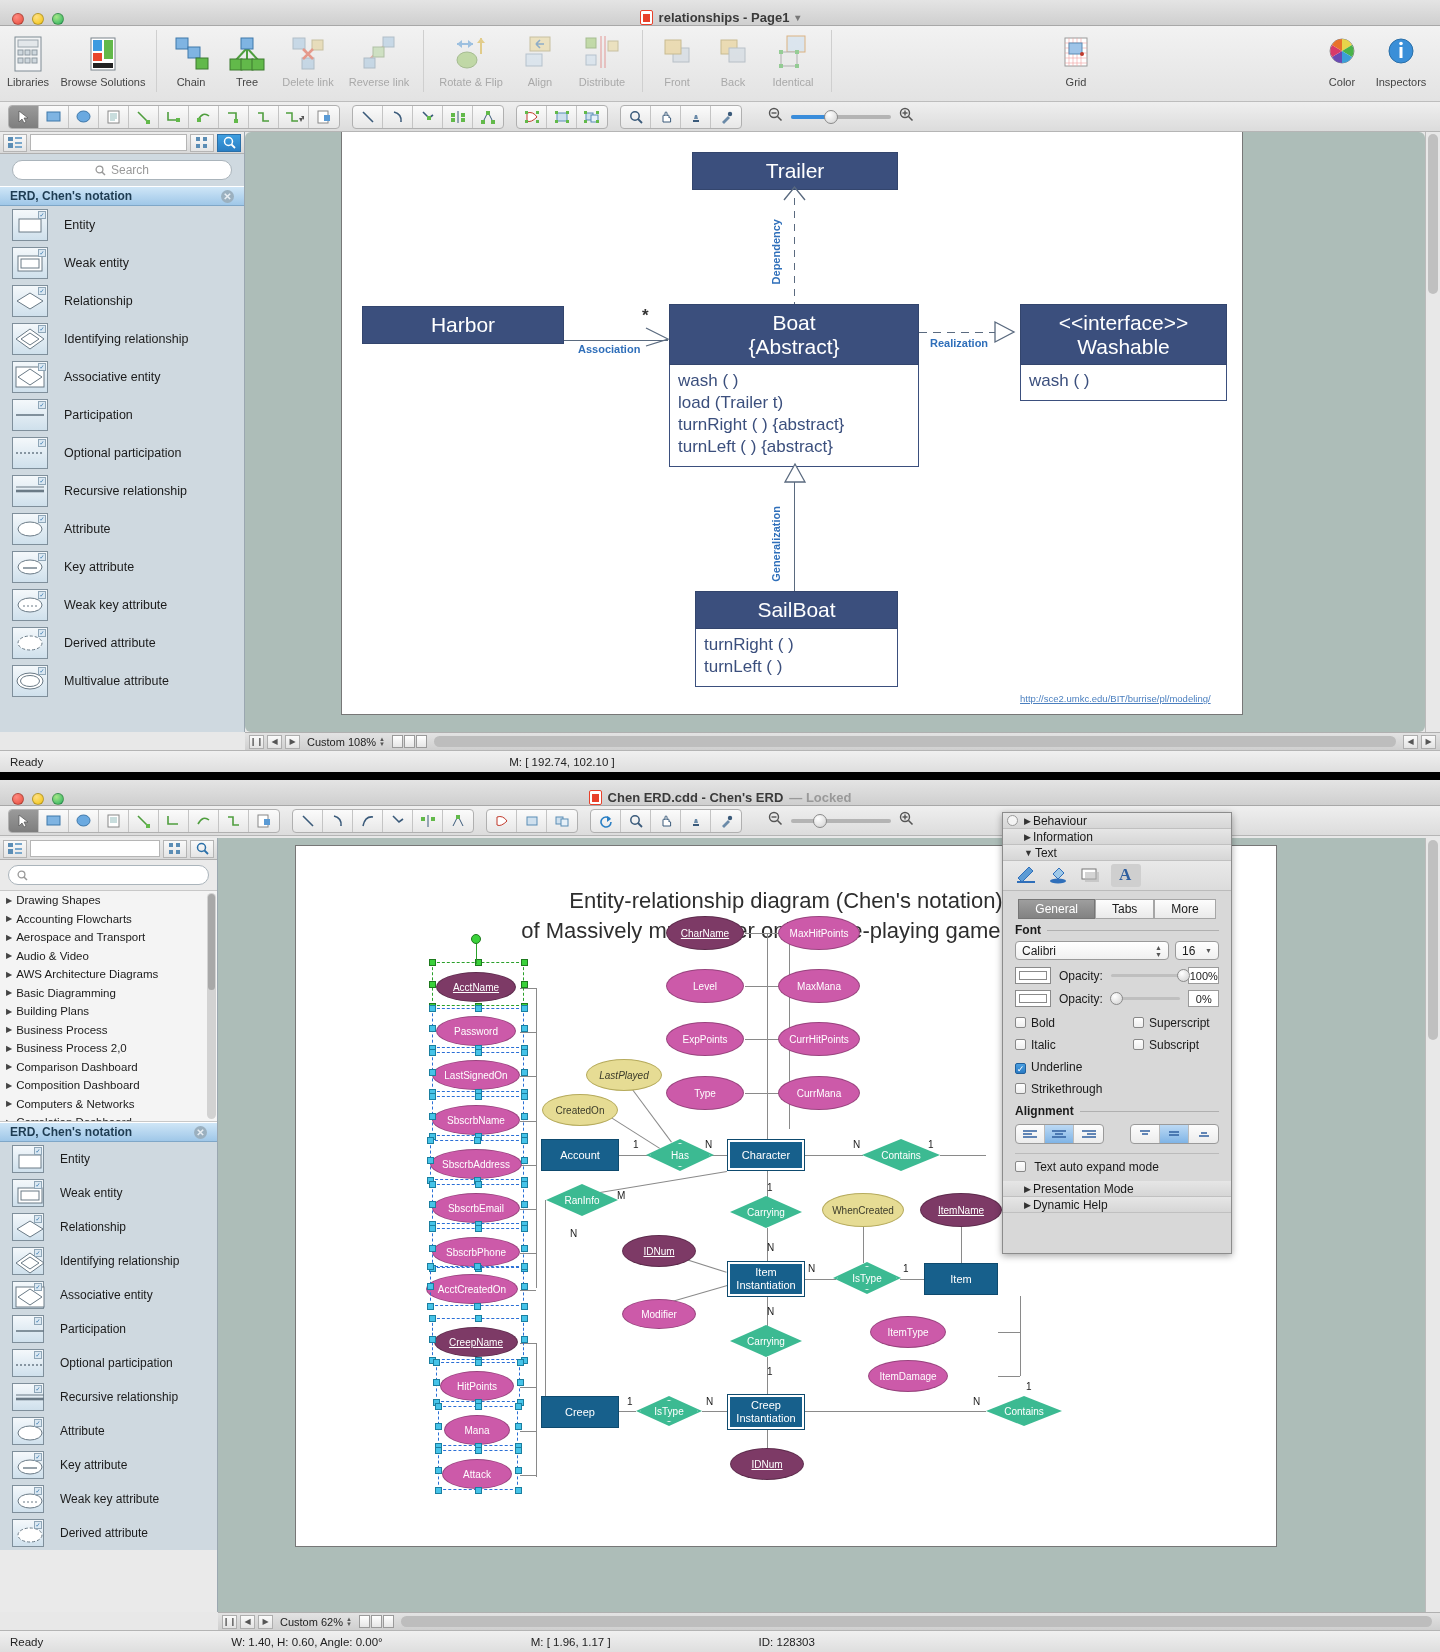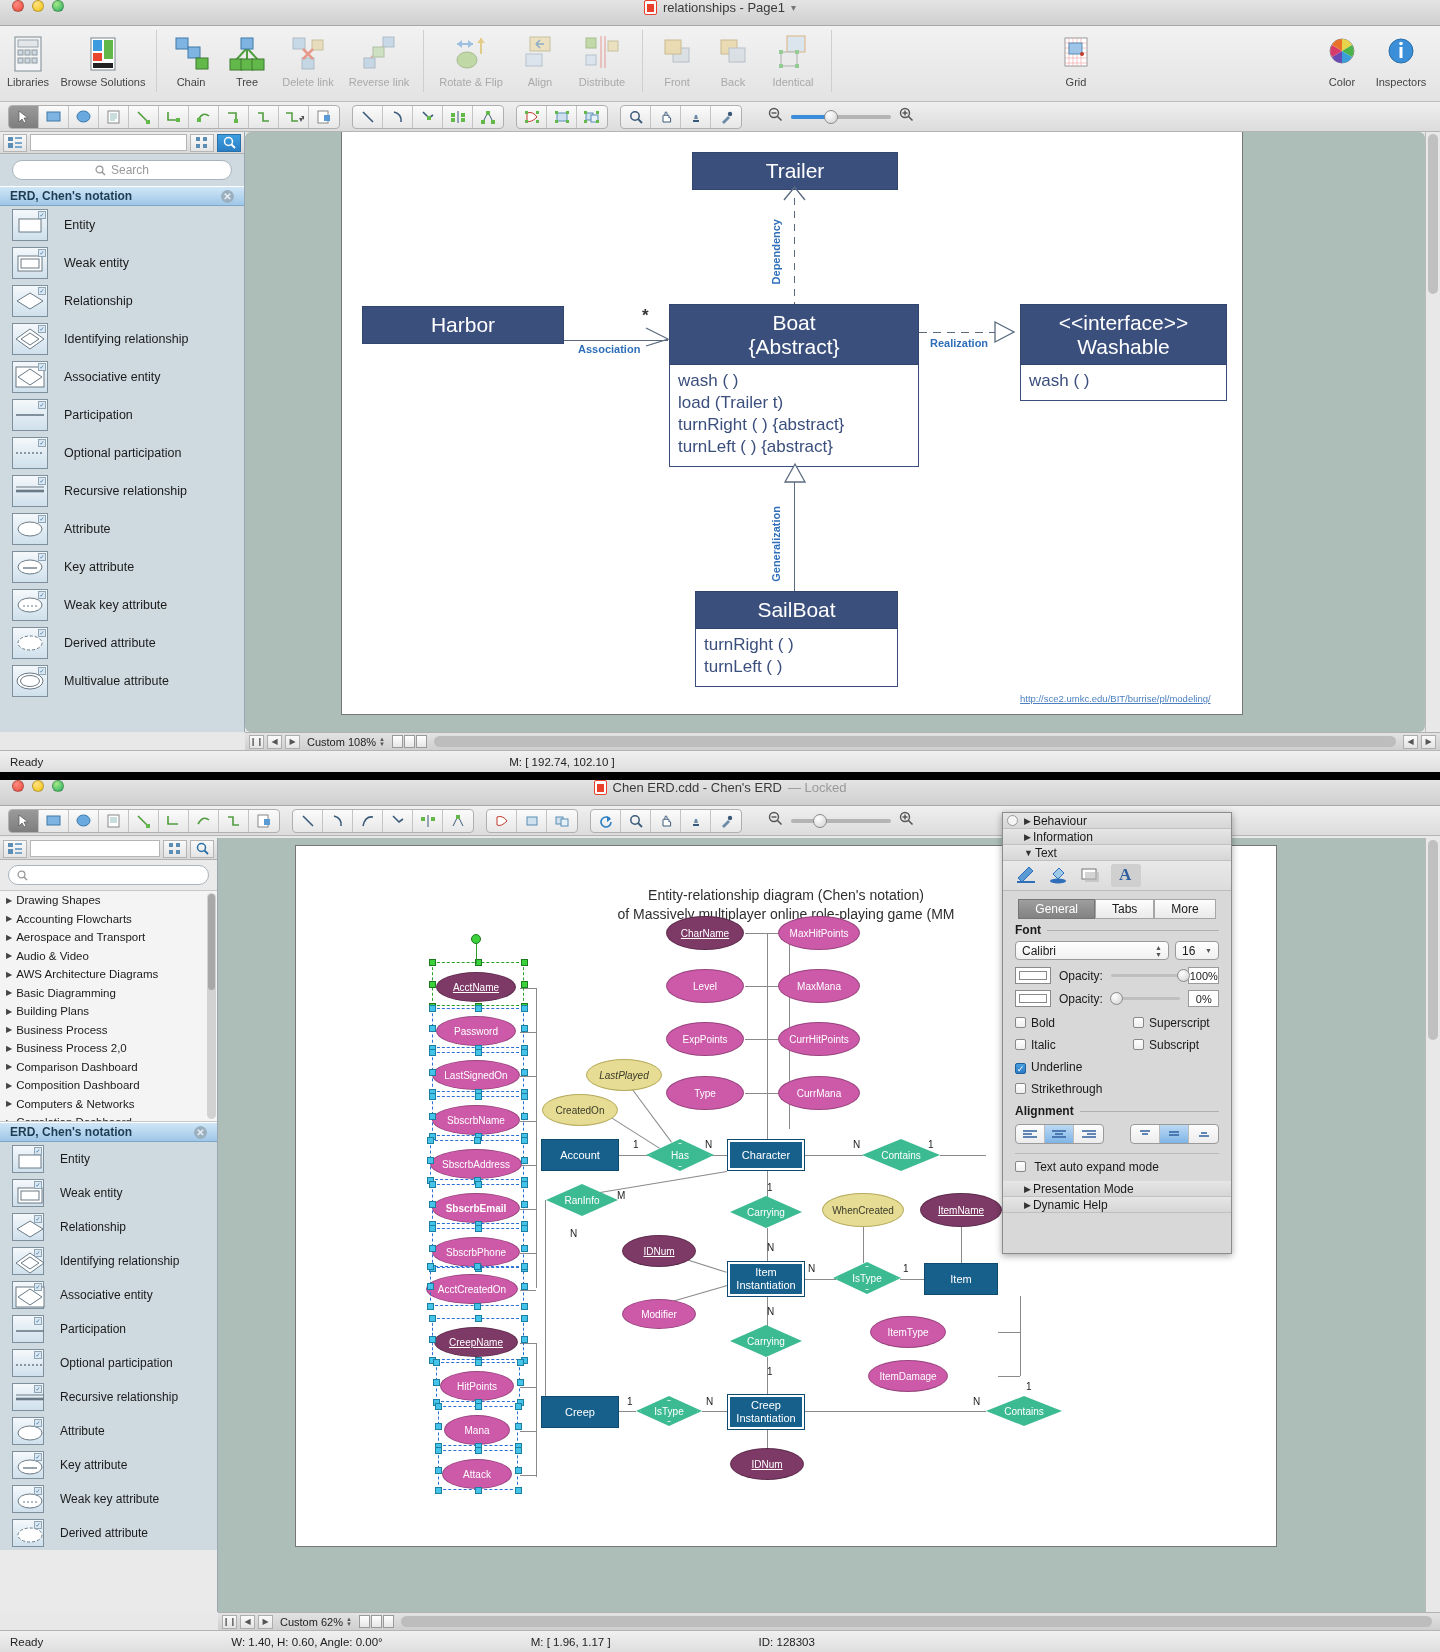--- a/index.html
+++ b/index.html
@@ -5,21 +5,21 @@
   * { box-sizing: border-box; margin:0; padding:0; }
   body {
     width:1440px; height:1652px; background:#000;
     font-family:"Liberation Sans", sans-serif; overflow:hidden; position:relative;
   }
   
   .win { position:absolute; left:0; width:1440px; background:#e8e8e8; overflow:hidden; }
   .titlebar {
     height:26px; background:linear-gradient(#e4e4e4,#cfcfcf);
     border-bottom:1px solid #a8a8a8; position:relative;
-    display:flex; align-items:flex-start;
+    display:flex; align-items:flex-end;font-weight:bold;
   }
   .lights { display:flex; gap:8px; margin-left:12px; }
   .light { width:12px; height:12px; border-radius:50%; border:1px solid rgba(0,0,0,.25); }
   .l-red{background:radial-gradient(circle at 35% 30%, #ff8a80, #e74c3c);}
   .l-yel{background:radial-gradient(circle at 35% 30%, #ffe082, #f1c40f);}
   .l-grn{background:radial-gradient(circle at 35% 30%, #a5e887, #27ae60);}
   .title-center {
     position:absolute; left:0; right:0; text-align:center;
     font-size:13px; color:#3a3a3a; display:flex; align-items:center;
     justify-content:center; gap:6px; pointer-events:none;
@@ -118,21 +118,21 @@
   .uml-head { background:#3b4f7d; color:#fff; text-align:center;
       font-size:21px; padding:6px 4px; line-height:1.12; border:1px solid #33456d; }
   .uml-body { background:#fff; border:1px solid #3b4f7d; border-top:none;
       color:#3b4f7d; font-size:17px; padding:5px 8px 8px; line-height:1.3; }
   .edge-lbl { position:absolute; color:#2f6fba; font-size:11px; font-weight:bold; }
   .vline{position:absolute;background:#5a6a7f;width:1px;}
   .hline{position:absolute;background:#5a6a7f;height:1px;}
   .urlnote{position:absolute;font-size:9.5px;color:#4a7fbf;text-decoration:underline;}
 
   
-  .erd-title { position:absolute; text-align:center; font-size:14px; color:#2e2e2e; line-height:1.35; width:100%; }
+  .erd-title { position:absolute; text-align:center; font-size:22px; color:#2e2e2e; line-height:1.35; width:100%; }
   .ent { position:absolute; background:#17608c; color:#fff; font-size:11px; text-align:center;
       display:flex;align-items:center;justify-content:center; border:1px solid #0e4a6e; line-height:1.15;}
   .ent.dbl { box-shadow: inset 0 0 0 2px #fff, inset 0 0 0 3px #17608c; }
   .oval { position:absolute; border-radius:50%; color:#fff; font-size:10px;
       display:flex;align-items:center;justify-content:center; border:1px solid rgba(0,0,0,.25); }
   .o-pink{background:#cc5aa9;}
   .o-dark{background:#7d3a66;}
   .o-yel{background:#e6dc94;color:#3b3b2a;border-color:#b6ab5d;}
   .o-key{text-decoration:underline;}
   .dia { position:absolute; background:#3cba92; color:#fff; font-size:10px;
@@ -1286,21 +1286,21 @@
             </div>
             <div class="oval o-pink" style="left:136px;top:214px;width:88px;height:30px;">
       <span class="">LastSignedOn</span>
             </div>
             <div class="oval o-pink" style="left:136px;top:259px;width:88px;height:30px;">
       <span class="">SbscrbName</span>
             </div>
             <div class="oval o-pink" style="left:134px;top:303px;width:92px;height:30px;">
       <span class="">SbscrbAddress</span>
             </div>
-            <div class="oval o-pink" style="left:136px;top:347px;width:88px;height:30px;font-weight:bold;">
+            <div class="oval o-pink" style="left:136px;top:347px;width:88px;height:30px;">
       <span class="">SbscrbEmail</span>
             </div>
             <div class="oval o-pink" style="left:136px;top:391px;width:88px;height:30px;">
       <span class="">SbscrbPhone</span>
             </div>
             <div class="oval o-pink" style="left:130px;top:428px;width:92px;height:30px;">
       <span class="">AcctCreatedOn</span>
             </div>
             <div class="oval o-dark" style="left:138px;top:481px;width:84px;height:30px;">
       <span class="o-key">CreepName</span>

